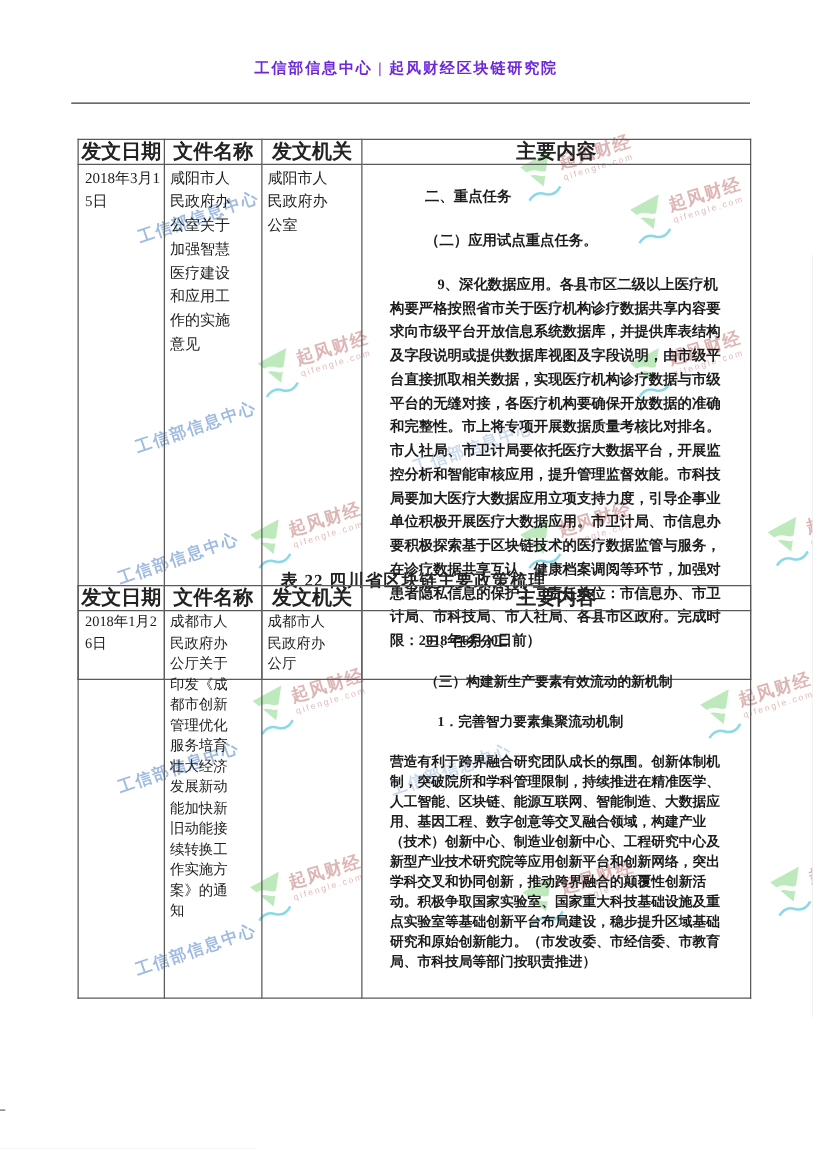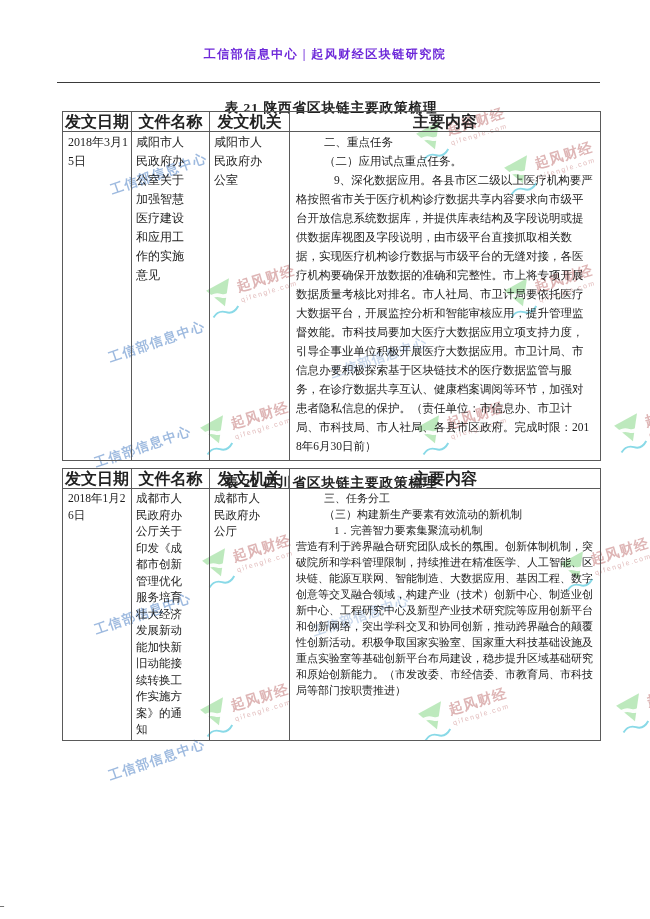--- a/index.html
+++ b/index.html
@@ -38,21 +38,21 @@
   table.policy th{
     font-size:16px;font-weight:bold;text-align:center;
     height:19px;line-height:19px;padding:0 2px;color:#222;
   }
   col.c1{width:69px;}col.c2{width:78px;}col.c3{width:80px;}col.c4{width:311px;}
   td.cell-date{font-size:12px;line-height:19px;padding:1px 2px 2px 5px;}
   td.cell-name,td.cell-agency{font-size:12px;line-height:19px;padding:1px 20px 2px 4px;}
   td.cell-content{font-size:11.5px;line-height:19px;padding:1px 6px 4px 6px;}
   .t2 td.cell-date,.t2 td.cell-name,.t2 td.cell-agency{font-size:11.5px;line-height:16.5px;}
   .t2 td.cell-content{font-size:11px;line-height:16px;}
-  td.cell-content p{margin:0;}
+  td.cell-content p{margin:16px;font-weight:bold;}
   p.ind-a{text-indent:28px;}
   p.ind-b{text-indent:38px;}
   p.ind-0{text-indent:0;}
   
   .page-number{
     position:absolute;top:843px;right:62px;font-size:13.5px;
     letter-spacing:2px;color:#222;
   }
   
   .watermark-layer{position:absolute;inset:0;z-index:0;pointer-events:none;}
@@ -235,21 +235,20 @@
       <div class="wm-btxt">
         <span class="wm-brand">起风财经</span>
         <span class="wm-domain">qifengle.com</span>
       </div>
     </div>
   </div>
 
   <div class="doc-header fg">工信部信息中心 | 起风财经区块链研究院</div>
   <div class="doc-header-rule fg"></div>
 
-  <div class="tbl-caption cap1 fg">表 21 陕西省区块链主要政策梳理</div>
 
   <table class="policy t1 fg">
     <colgroup>
         <col class="c1">
         <col class="c2">
         <col class="c3">
         <col class="c4">
       </colgroup>
     <thead>
       <tr>

